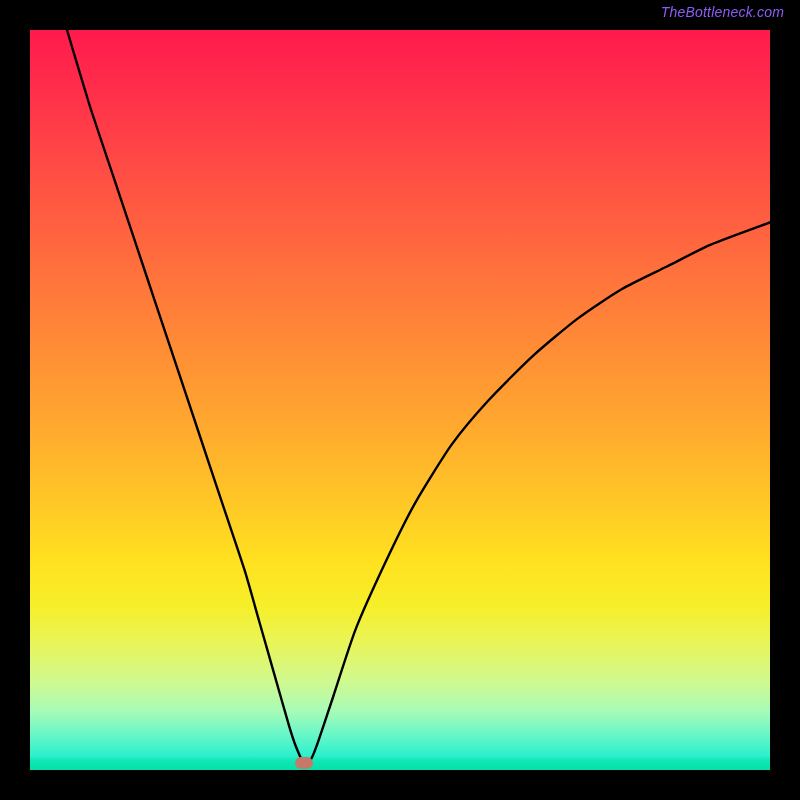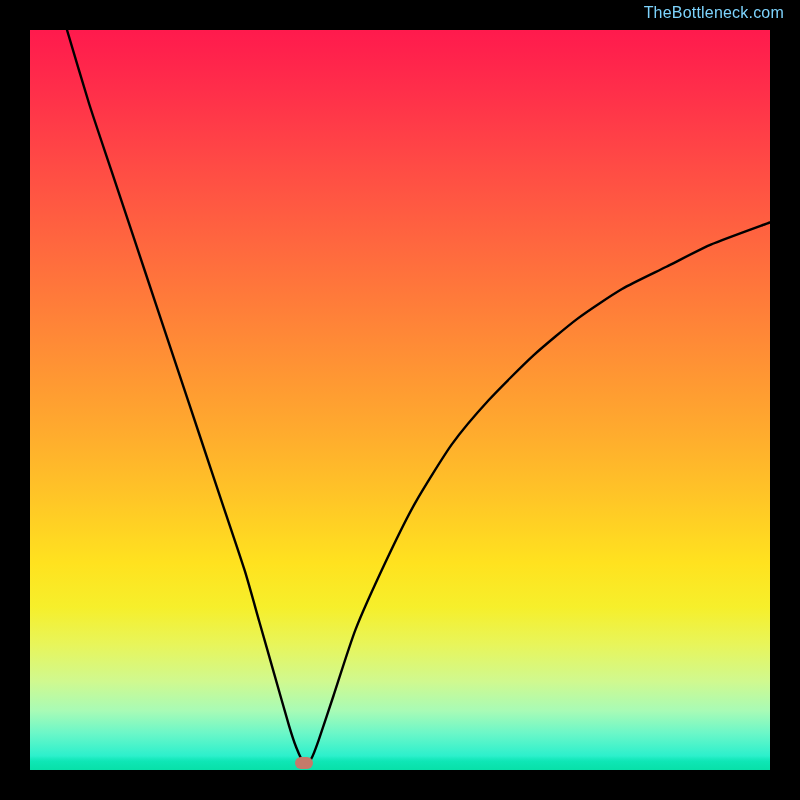--- a/index.html
+++ b/index.html
@@ -8,25 +8,26 @@
     height: 800px;
     background: #000;
     position: relative;
     overflow: hidden;
     font-family: Arial, Helvetica, sans-serif;
   }
   .watermark {
     position: absolute;
     top: 4px;
     right: 16px;
-    color: #7dd3fc;
-    font-size: 16px;
+    color: #8b5cf6;
+    font-size: 14px;
     font-weight: 500;
     letter-spacing: 0.2px;
     z-index: 10;
+    font-style: italic;
   }
   .frame {
     position: absolute;
     left: 30px;
     top: 30px;
     width: 740px;
     height: 740px;
     background: #000;
   }
   .plot-area {

